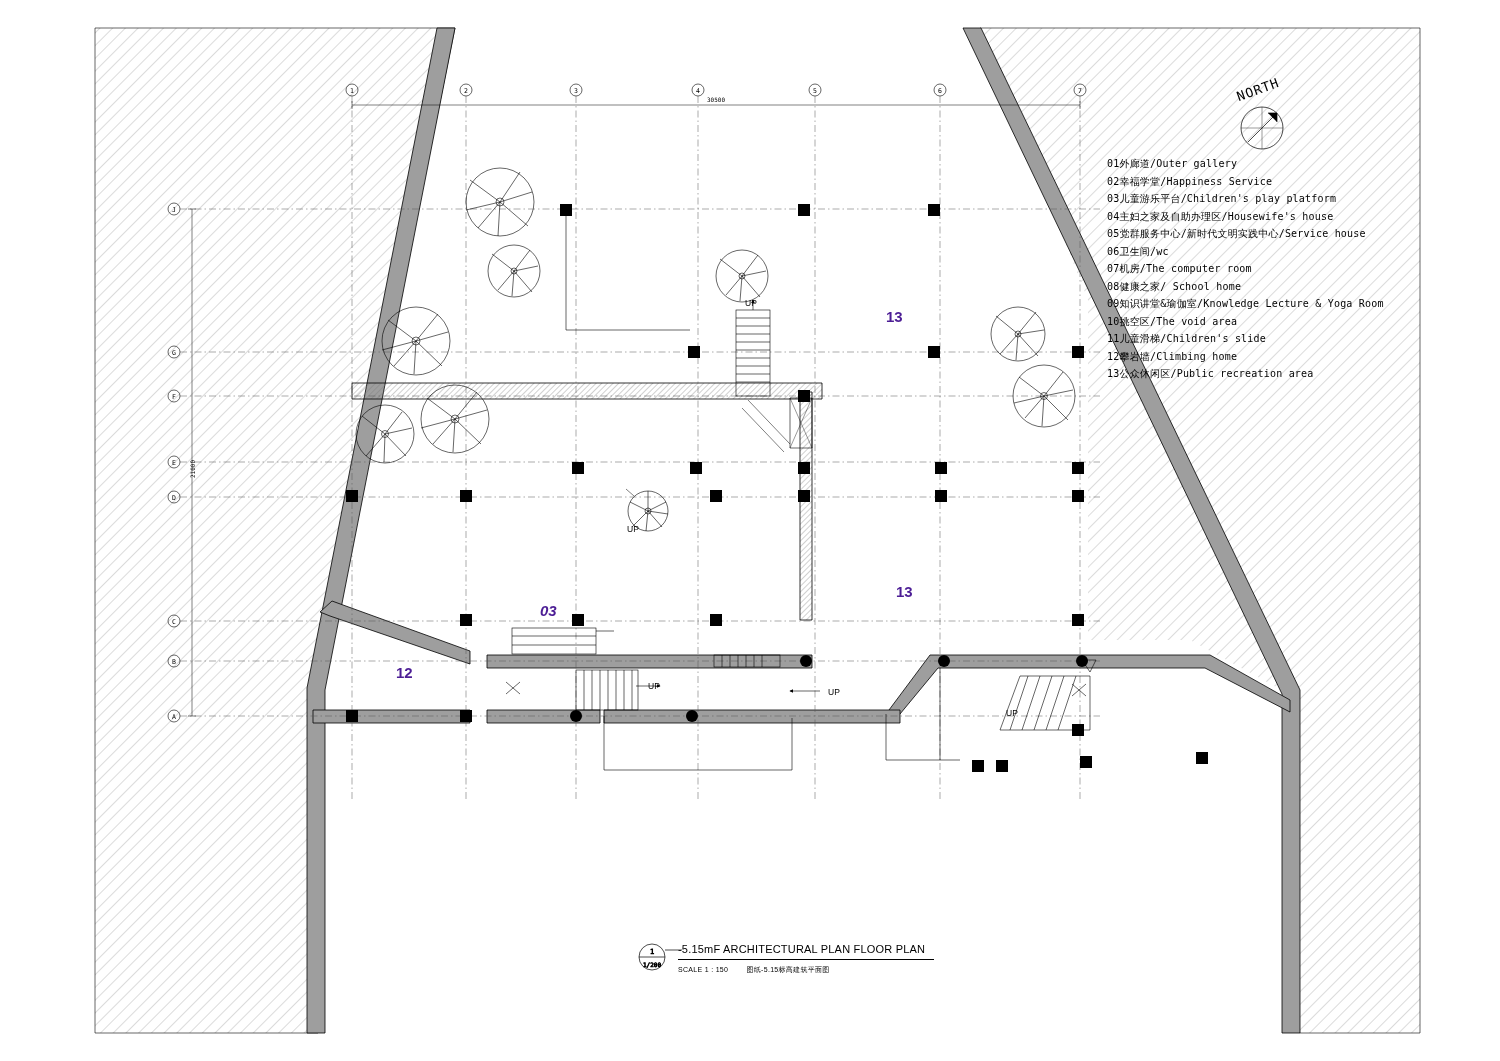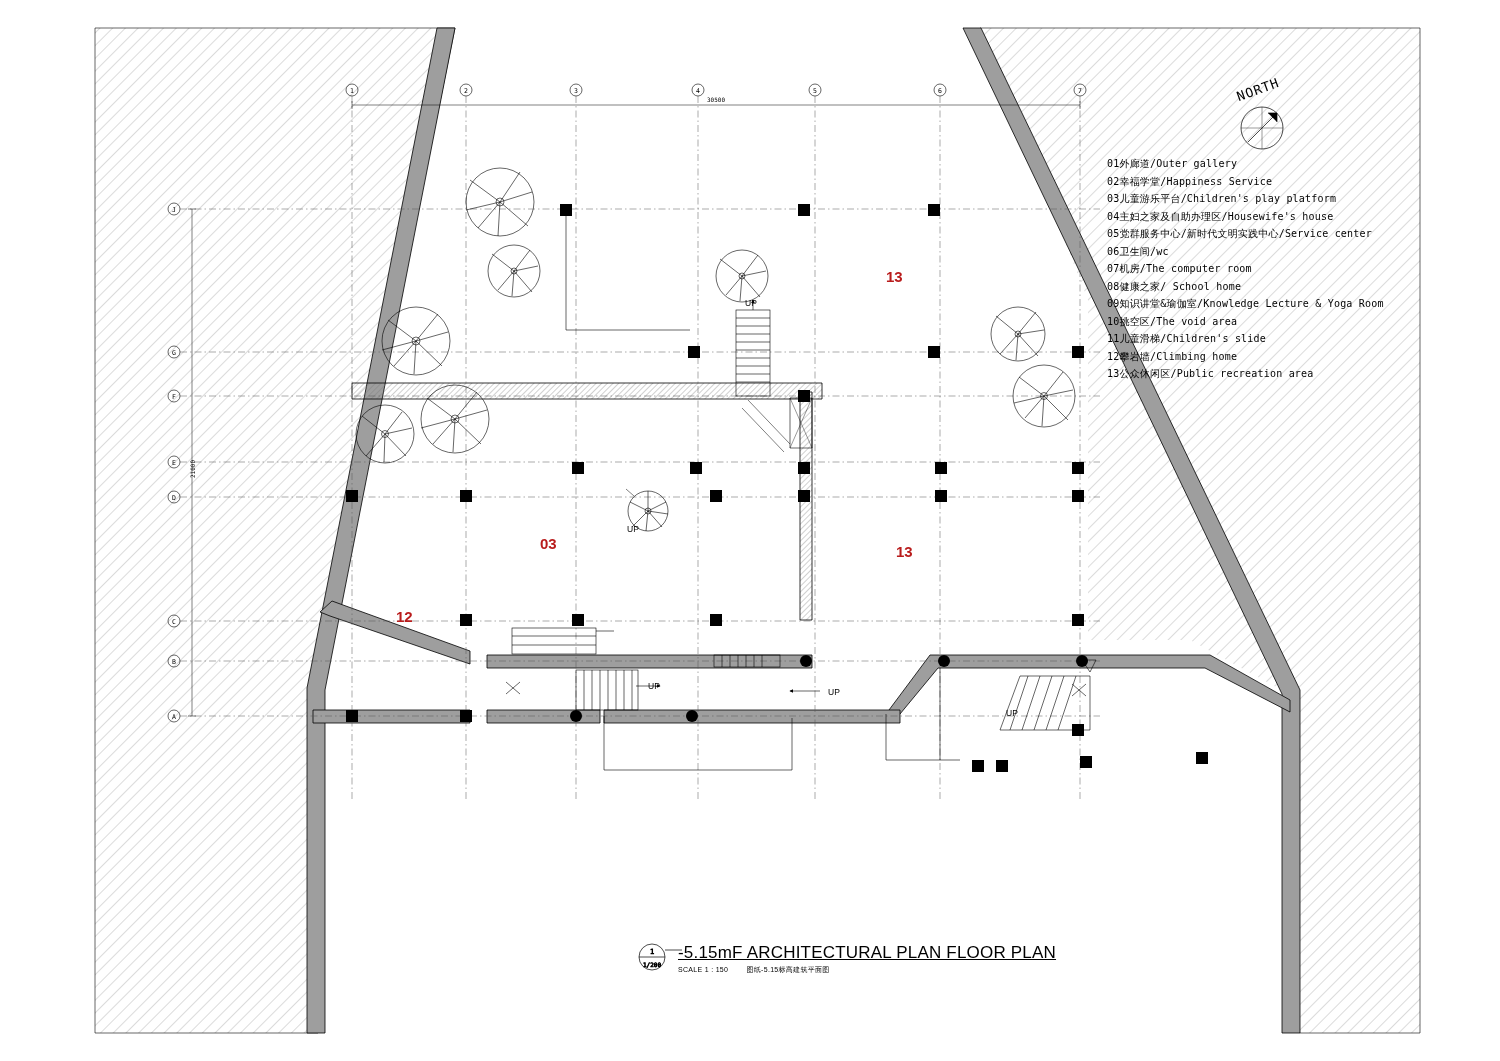--- a/index.html
+++ b/index.html
@@ -55,24 +55,23 @@
     left: 640px;
     top: 941px;
     width: 360px;
     color: #000;
   }
   .title-main {
     position: absolute;
     left: 38px;
     top: 2px;
     font-family: "Liberation Sans", sans-serif;
-    font-size: 17px;
+    font-size: 11px;
     letter-spacing: 0.2px;
     white-space: nowrap;
-    text-decoration: underline;
   }
   .title-sub {
     position: absolute;
     left: 38px;
     top: 24px;
     font-family: "Liberation Sans", sans-serif;
     font-size: 7px;
     letter-spacing: 0.3px;
     white-space: nowrap;
   }
@@ -84,21 +83,22 @@
     width: 256px;
     height: 1px;
     background: #000;
   }
   
   .tag {
     position: absolute;
     font-family: "Liberation Sans", sans-serif;
     font-weight: bold;
     font-size: 15px;
-    color: #b91c1c;
+    color: #4c1d95;
+    margin-top: 40px;
   }
   .dimlabel {
     position: absolute;
     font-family: "DejaVu Sans Mono", monospace;
     font-size: 6px;
     color: #000;
   }
   .vert-dim {
     position: absolute;
     font-family: "DejaVu Sans Mono", monospace;
@@ -388,35 +388,35 @@
     </g>
   </svg>
 
   <div class="north-label">NORTH</div>
 
   <div class="legend">
     <div>01外廊道/Outer gallery</div>
     <div>02幸福学堂/Happiness Service</div>
     <div>03儿童游乐平台/Children's play platform</div>
     <div>04主妇之家及自助办理区/Housewife's house</div>
-    <div>05党群服务中心/新时代文明实践中心/Service center</div>
+    <div>05党群服务中心/新时代文明实践中心/Service house</div>
     <div>06卫生间/wc</div>
     <div>07机房/The computer room</div>
     <div>08健康之家/ School home</div>
     <div>09知识讲堂&amp;瑜伽室/Knowledge Lecture &amp; Yoga Room</div>
     <div>10挑空区/The void area</div>
     <div>11儿童滑梯/Children's slide</div>
     <div>12攀岩墙/Climbing home</div>
     <div>13公众休闲区/Public recreation area</div>
   </div>
 
   <div class="tag" style="left:886px; top:268px;">13</div>
-  <div class="tag" style="left:540px; top:535px;">03</div>
+  <div class="tag" style="left:540px; top:562px;font-style:italic;">03</div>
   <div class="tag" style="left:896px; top:543px;">13</div>
-  <div class="tag" style="left:396px; top:608px;">12</div>
+  <div class="tag" style="left:396px; top:624px;">12</div>
 
   <div class="dimlabel" style="left:707px; top:96px;">30500</div>
   <div class="vert-dim" style="left:189px; top:478px;">21000</div>
 
   <div class="gridlabel" style="left:345px; top:87px;">1</div>
   <div class="gridlabel" style="left:459px; top:87px;">2</div>
   <div class="gridlabel" style="left:569px; top:87px;">3</div>
   <div class="gridlabel" style="left:691px; top:87px;">4</div>
   <div class="gridlabel" style="left:808px; top:87px;">5</div>
   <div class="gridlabel" style="left:933px; top:87px;">6</div>

